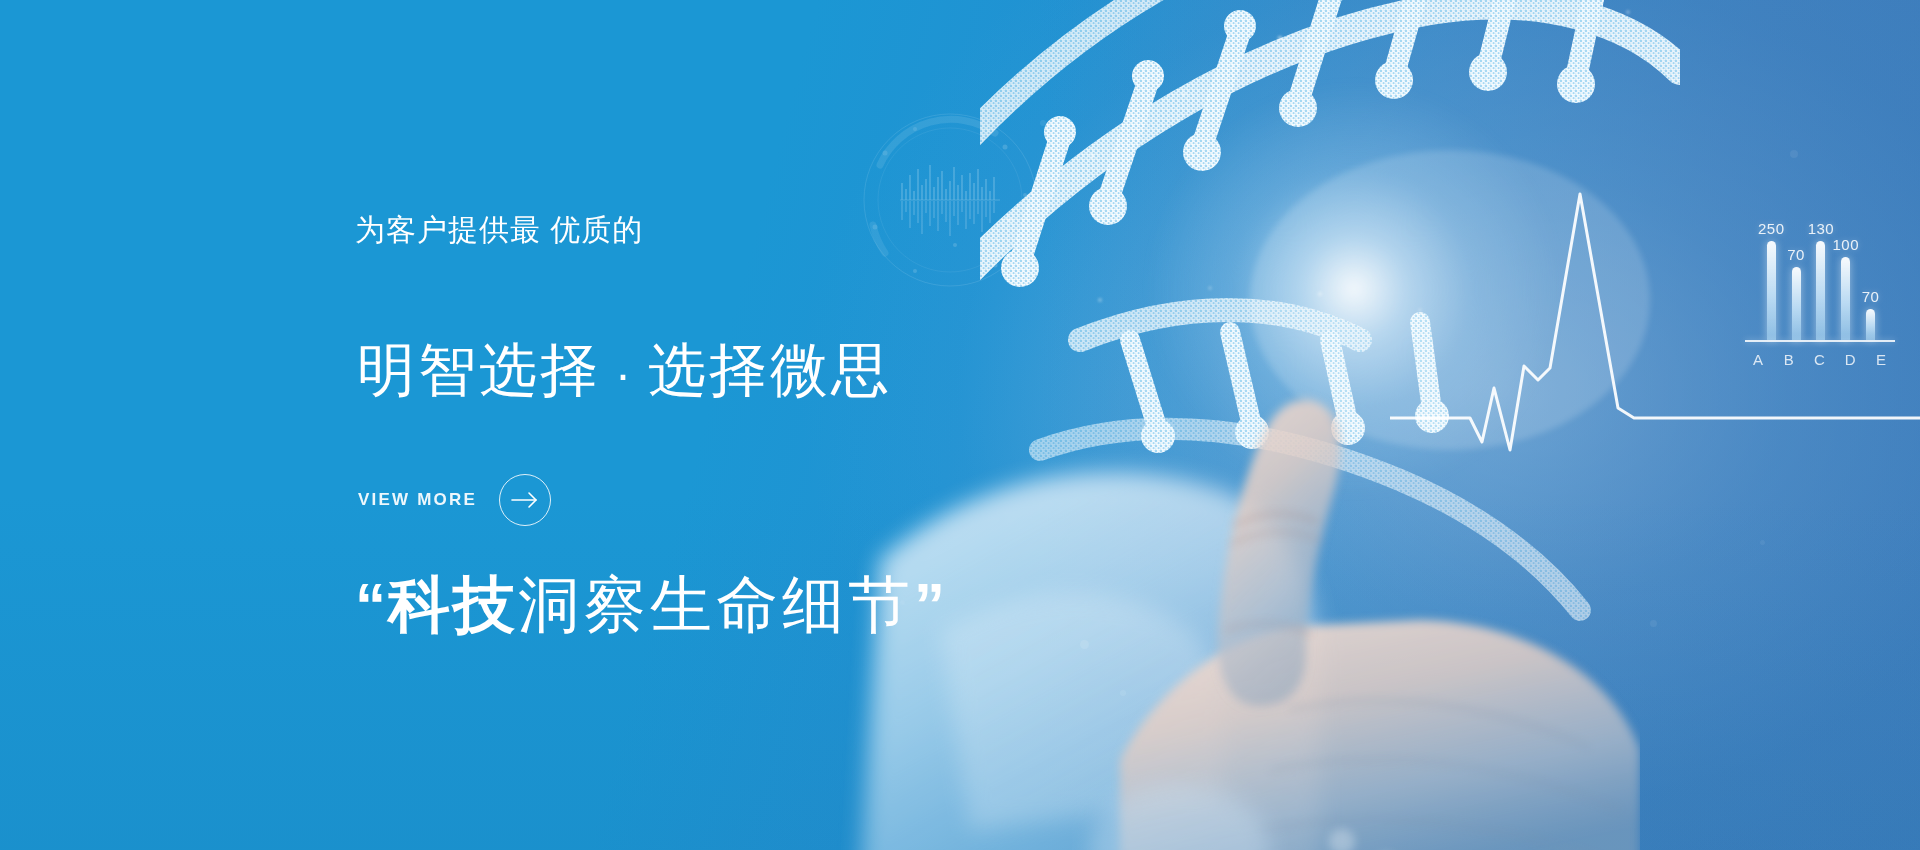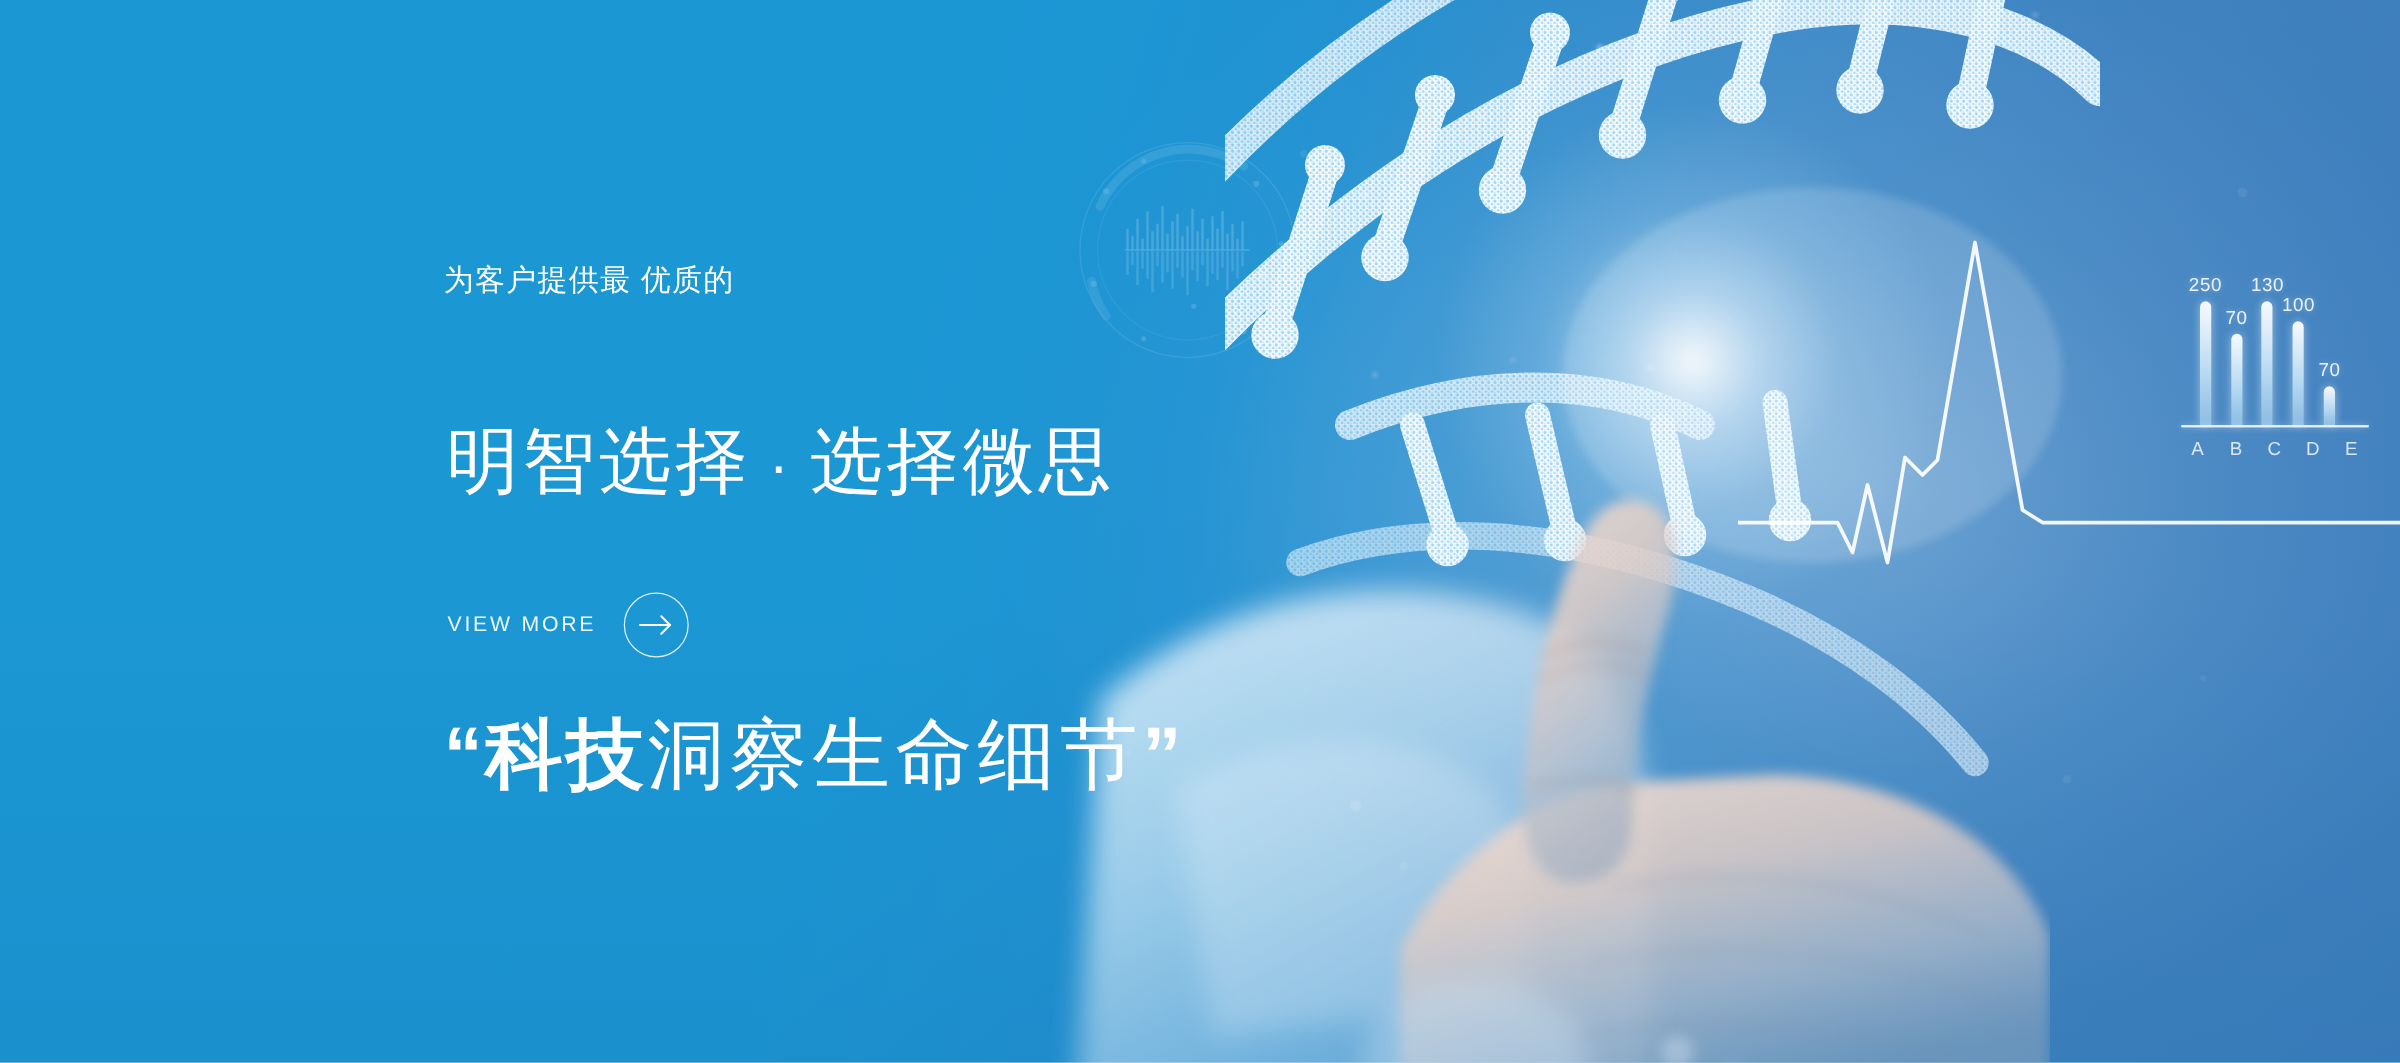--- a/index.html
+++ b/index.html
@@ -52,21 +52,21 @@
   .hand svg { width:100%; height:100%; display:block; }
 
   
   .ecg { position:absolute; left:1390px; top:150px; width:540px; height:330px; }
   .ecg svg { width:100%; height:100%; display:block; }
 
   
   .chart { position:absolute; left:1745px; top:185px; width:150px; height:185px; }
   .chart-plot {
     position:absolute; left:0; right:12px; bottom:30px; height:120px;
-    display:flex; align-items:flex-end; justify-content:center;
+    display:flex; align-items:flex-end; justify-content:flex-end;
   }
   .bar-col {
     position:relative; width:18%;
     display:flex; flex-direction:column; align-items:center; justify-content:flex-end;
     height:100%;
   }
   .bar-val {
     font-size:15px; letter-spacing:.5px;
     color:rgba(255,255,255,.88);
     margin-bottom:4px; white-space:nowrap;
@@ -93,42 +93,42 @@
   }
 
   
   .dot { position:absolute; border-radius:50%; background:rgba(255,255,255,.30); }
 
   
   .content { position:absolute; left:355px; top:0; width:900px; height:100%; z-index:6; }
 
   .subtitle {
     position:absolute; top:208px; left:0;
-    font-size:24px; line-height:1.45;
+    font-size:30px; line-height:1.45;
     color:#ffffff; font-weight:400;
     letter-spacing:1px;
     white-space:pre-line;
   }
   .headline {
     position:absolute; top:338px; left:2px;
     font-size:58px; line-height:1.12;
     color:#ffffff; font-weight:400;
     letter-spacing:3px;
     white-space:nowrap;
   }
   .headline .sep { padding:0 14px; font-size:48px; vertical-align:middle; }
 
   .viewmore {
     position:absolute; top:474px; left:3px;
     display:flex; align-items:center; gap:22px;
     cursor:pointer;
   }
   .viewmore-label {
     font-size:17px; letter-spacing:2.2px;
-    color:rgba(255,255,255,.92); font-weight:400;
+    color:rgba(255,255,255,.92); font-weight:700;
   }
   .viewmore-circle {
     width:52px; height:52px; border-radius:50%;
     border:1.5px solid rgba(255,255,255,.85);
     display:flex; align-items:center; justify-content:center;
   }
   .viewmore-circle svg { width:30px; height:18px; display:block; }
 
   .quote {
     position:absolute; top:555px; left:0;

